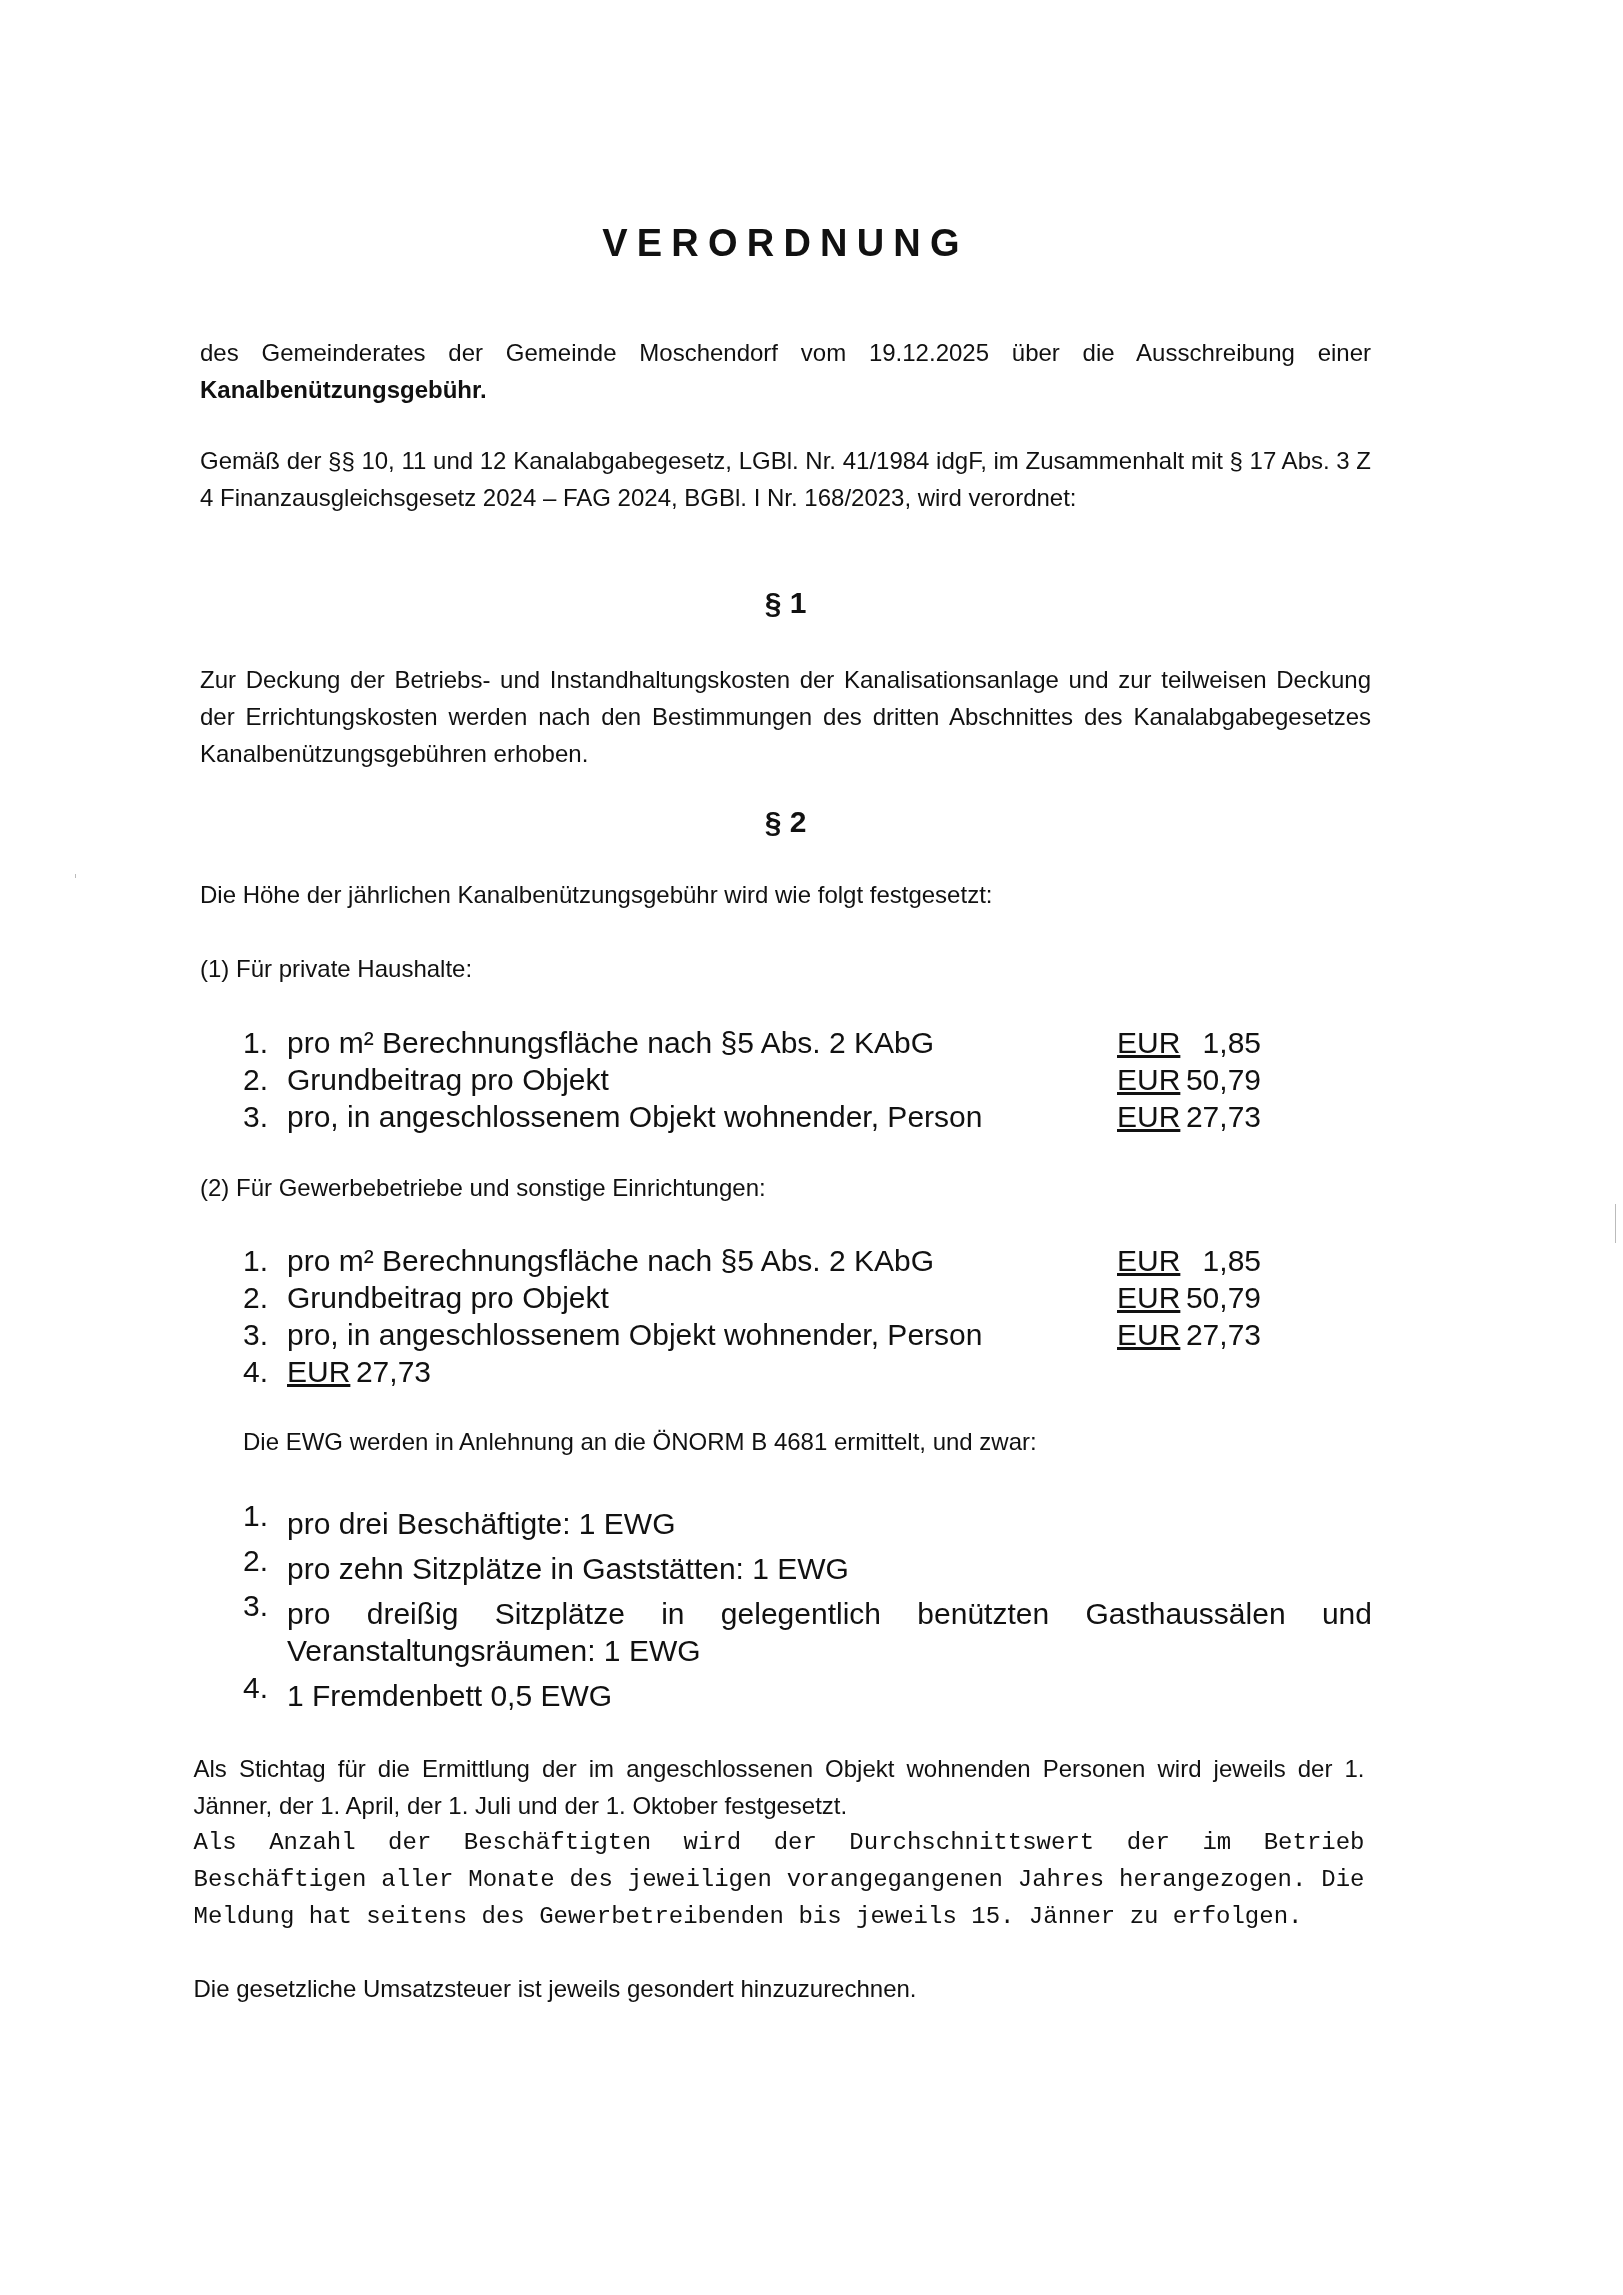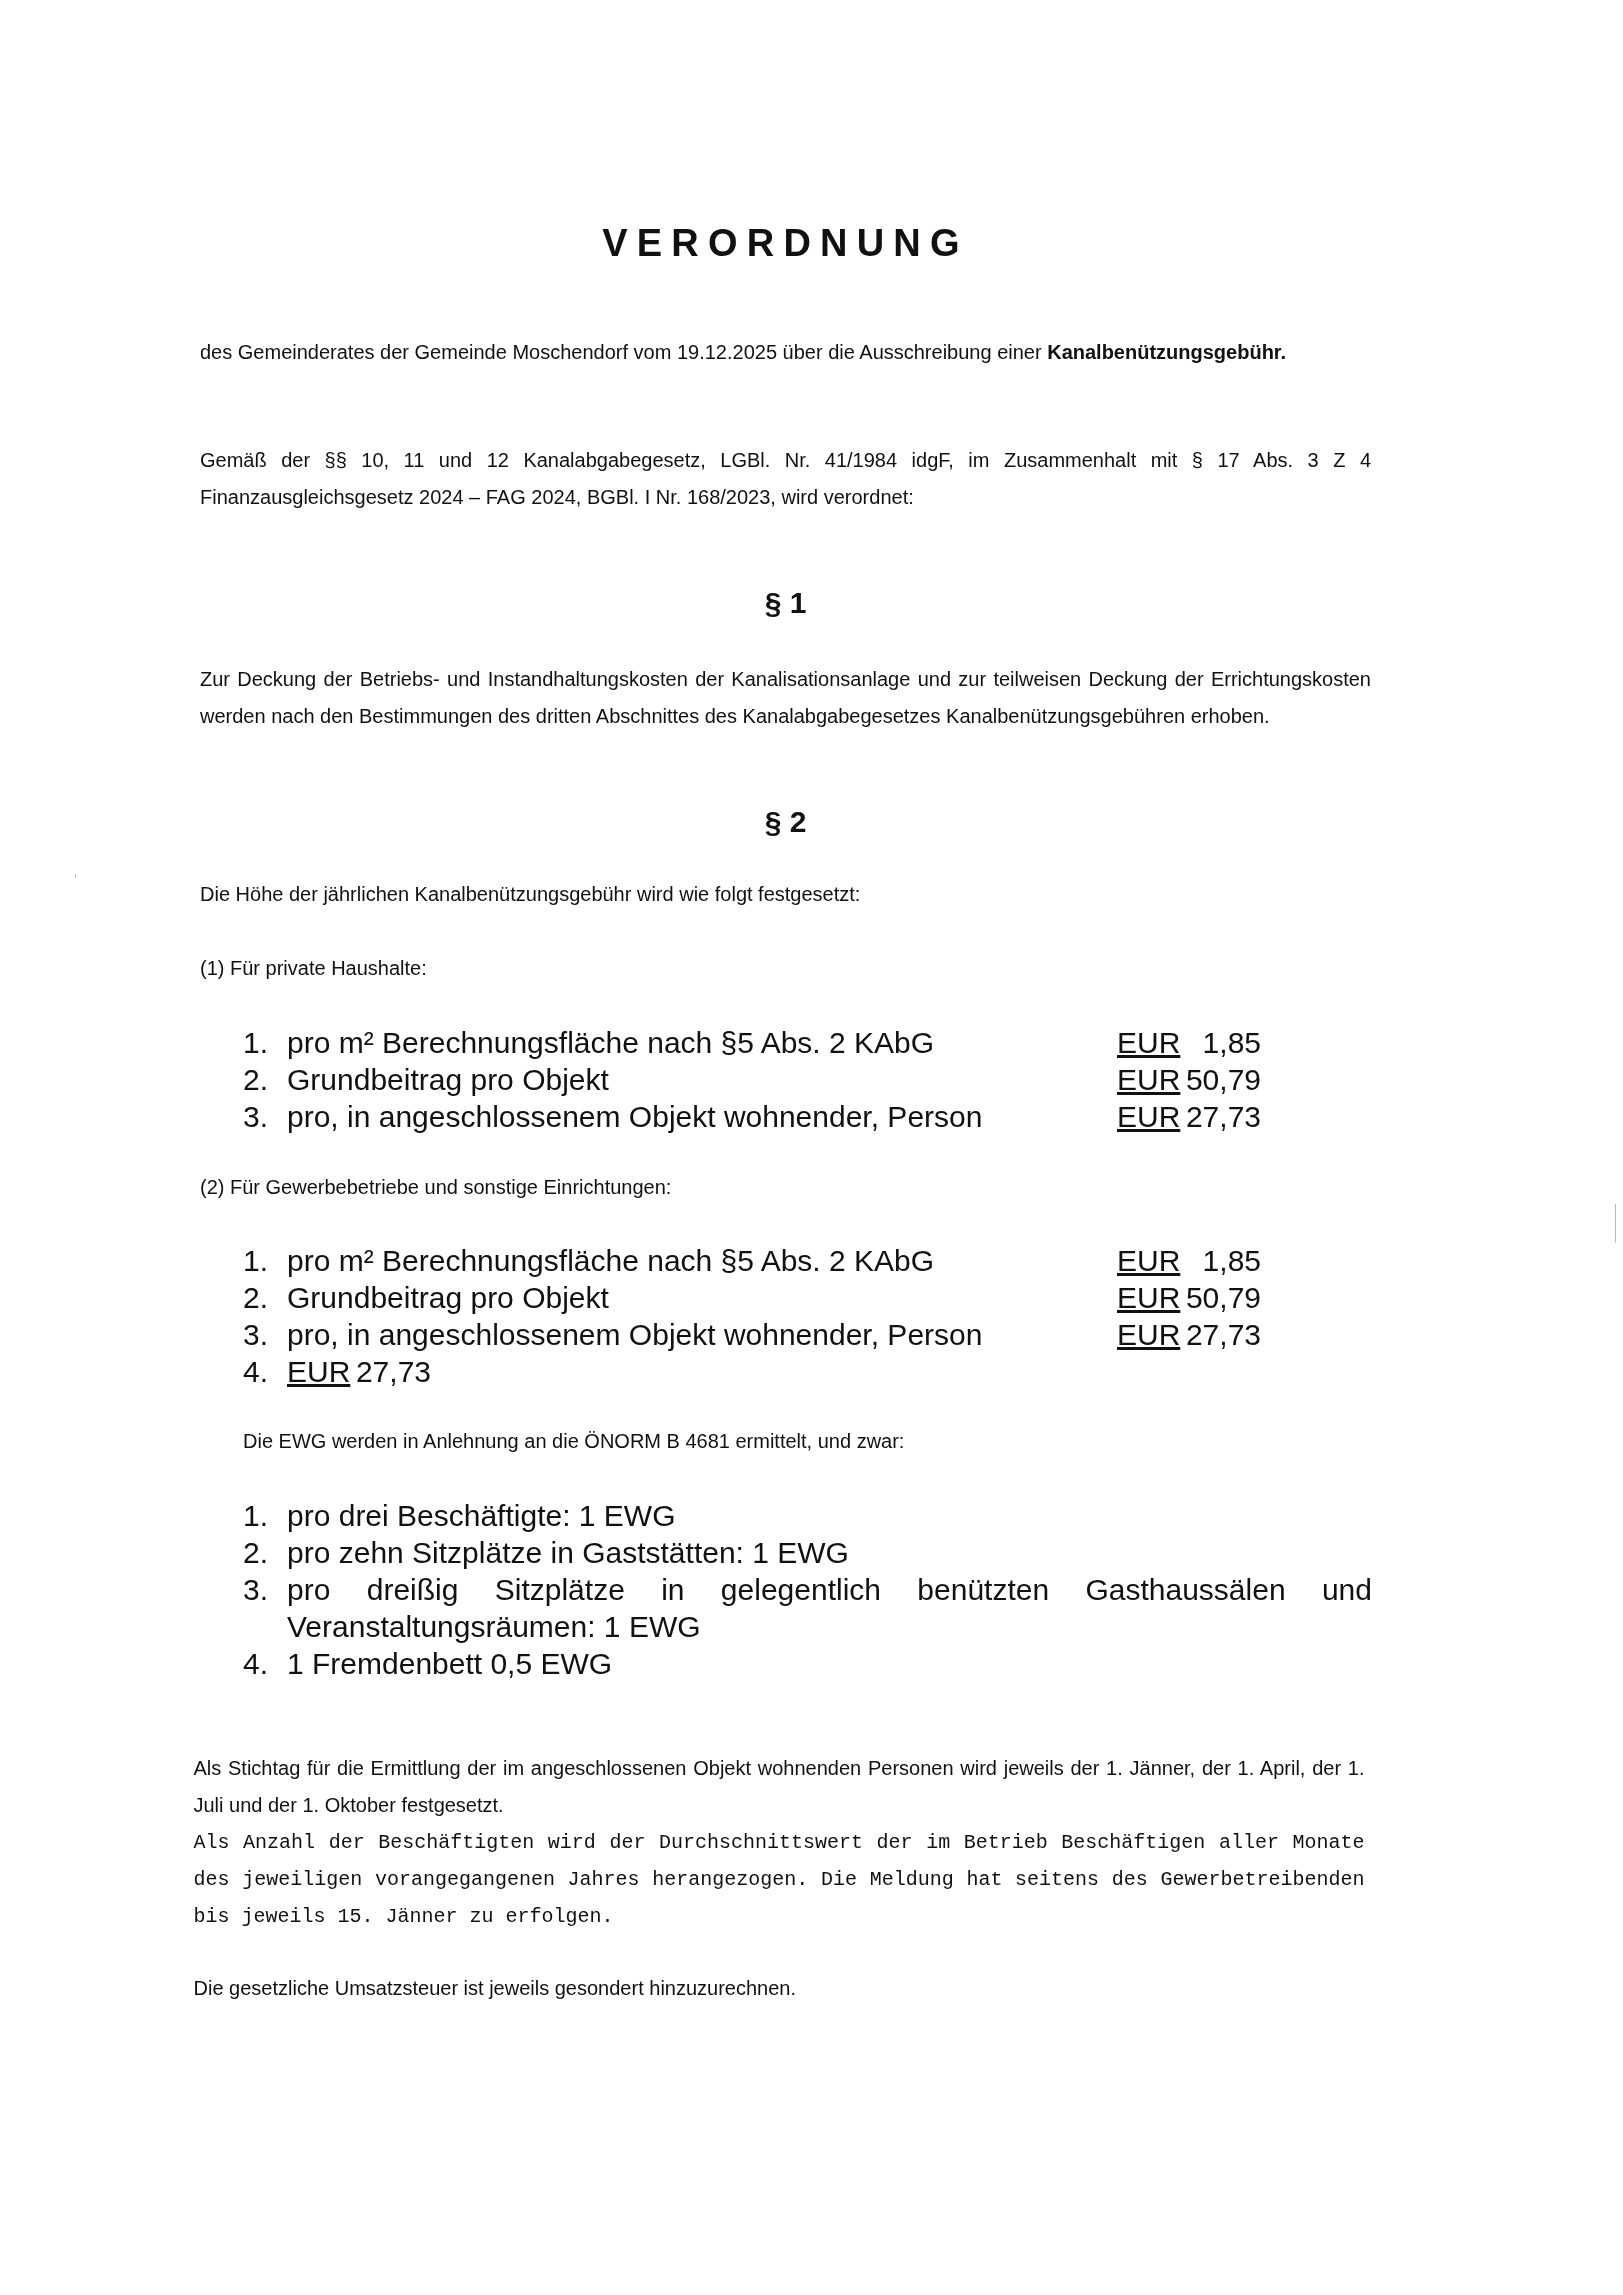--- a/index.html
+++ b/index.html
@@ -28,21 +28,21 @@
       width: 1171px;
       text-align: center;
       font-size: 38px;
       font-weight: bold;
       letter-spacing: 9.2px;
     }
     .block {
       position: absolute;
       left: 0;
       width: 1171px;
-      font-size: 20px;
+      font-size: 24px;
       line-height: 37px;
     }
     .justify {
       text-align: justify;
       text-align-last: left;
     }
     .para-heading {
       position: absolute;
       left: 0;
       width: 1171px;
@@ -86,20 +86,21 @@
       display: flex;
     }
     .ewg-num {
       width: 44px;
       flex: 0 0 44px;
     }
     .ewg-text {
       flex: 1;
       text-align: justify;
       text-align-last: left;
+      margin-top: 8px;
     }
     .scan-mark {
       position: absolute;
       background: #bbbbbb;
     }
   </style>
 </head>
 <body>
 
 <div class="page">

